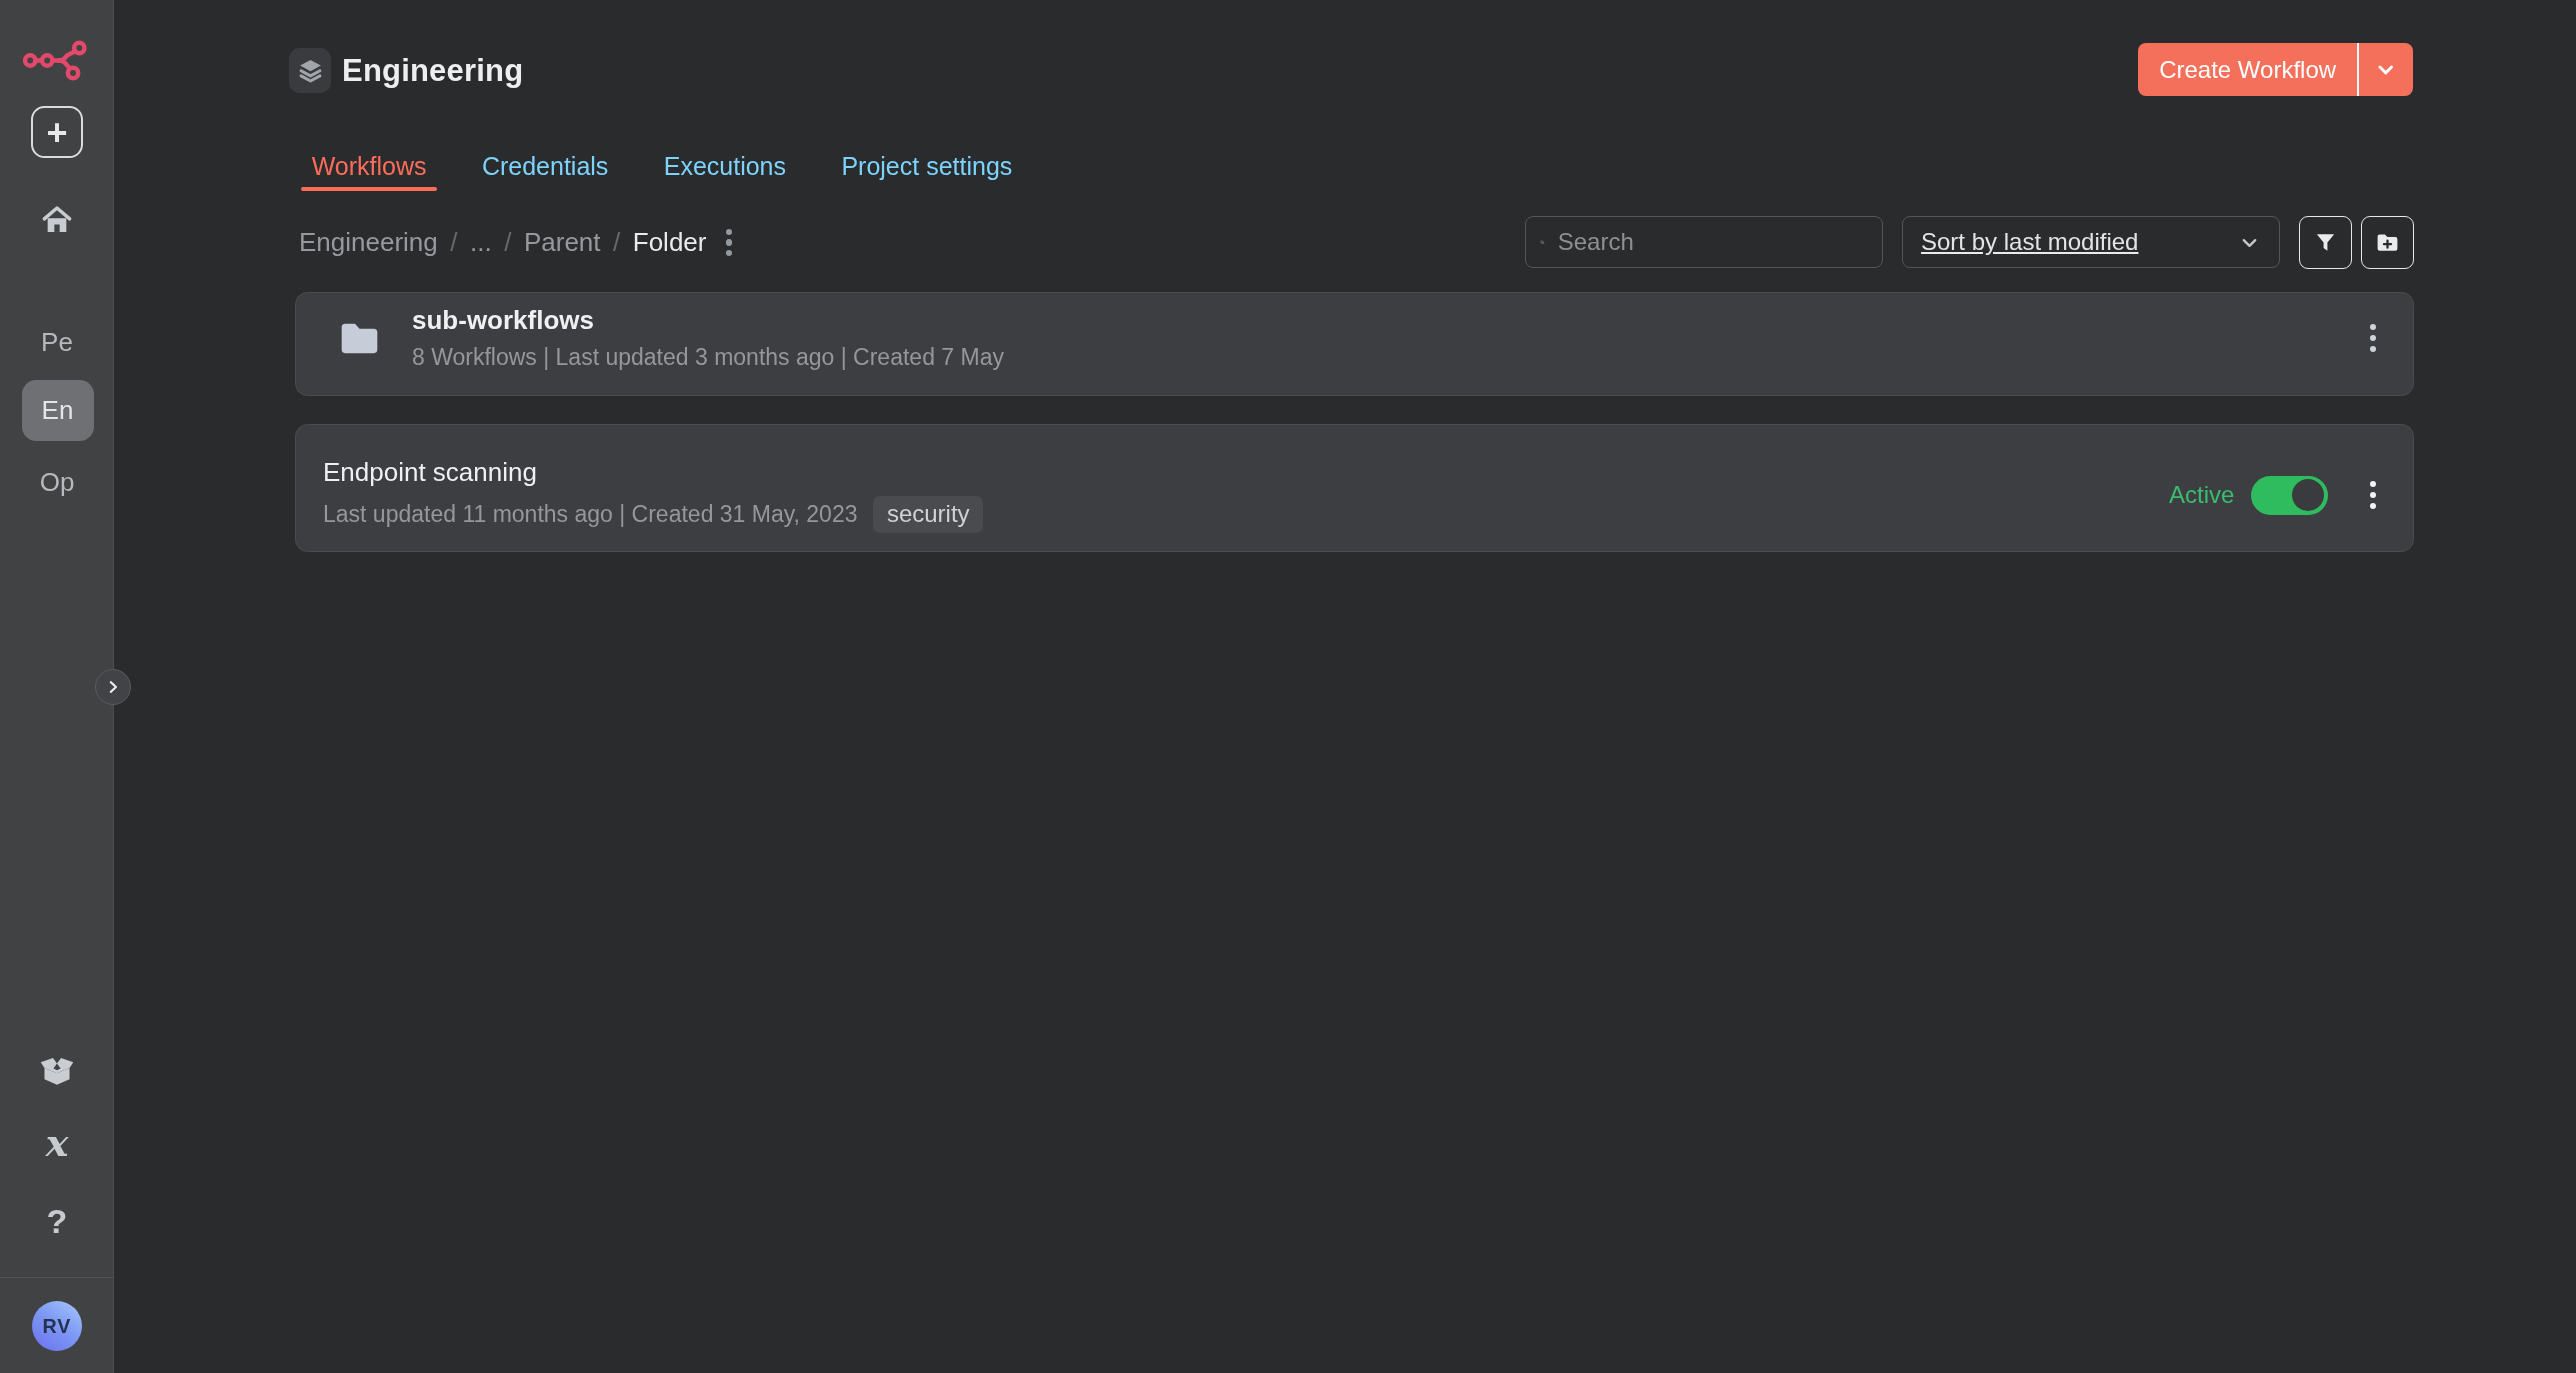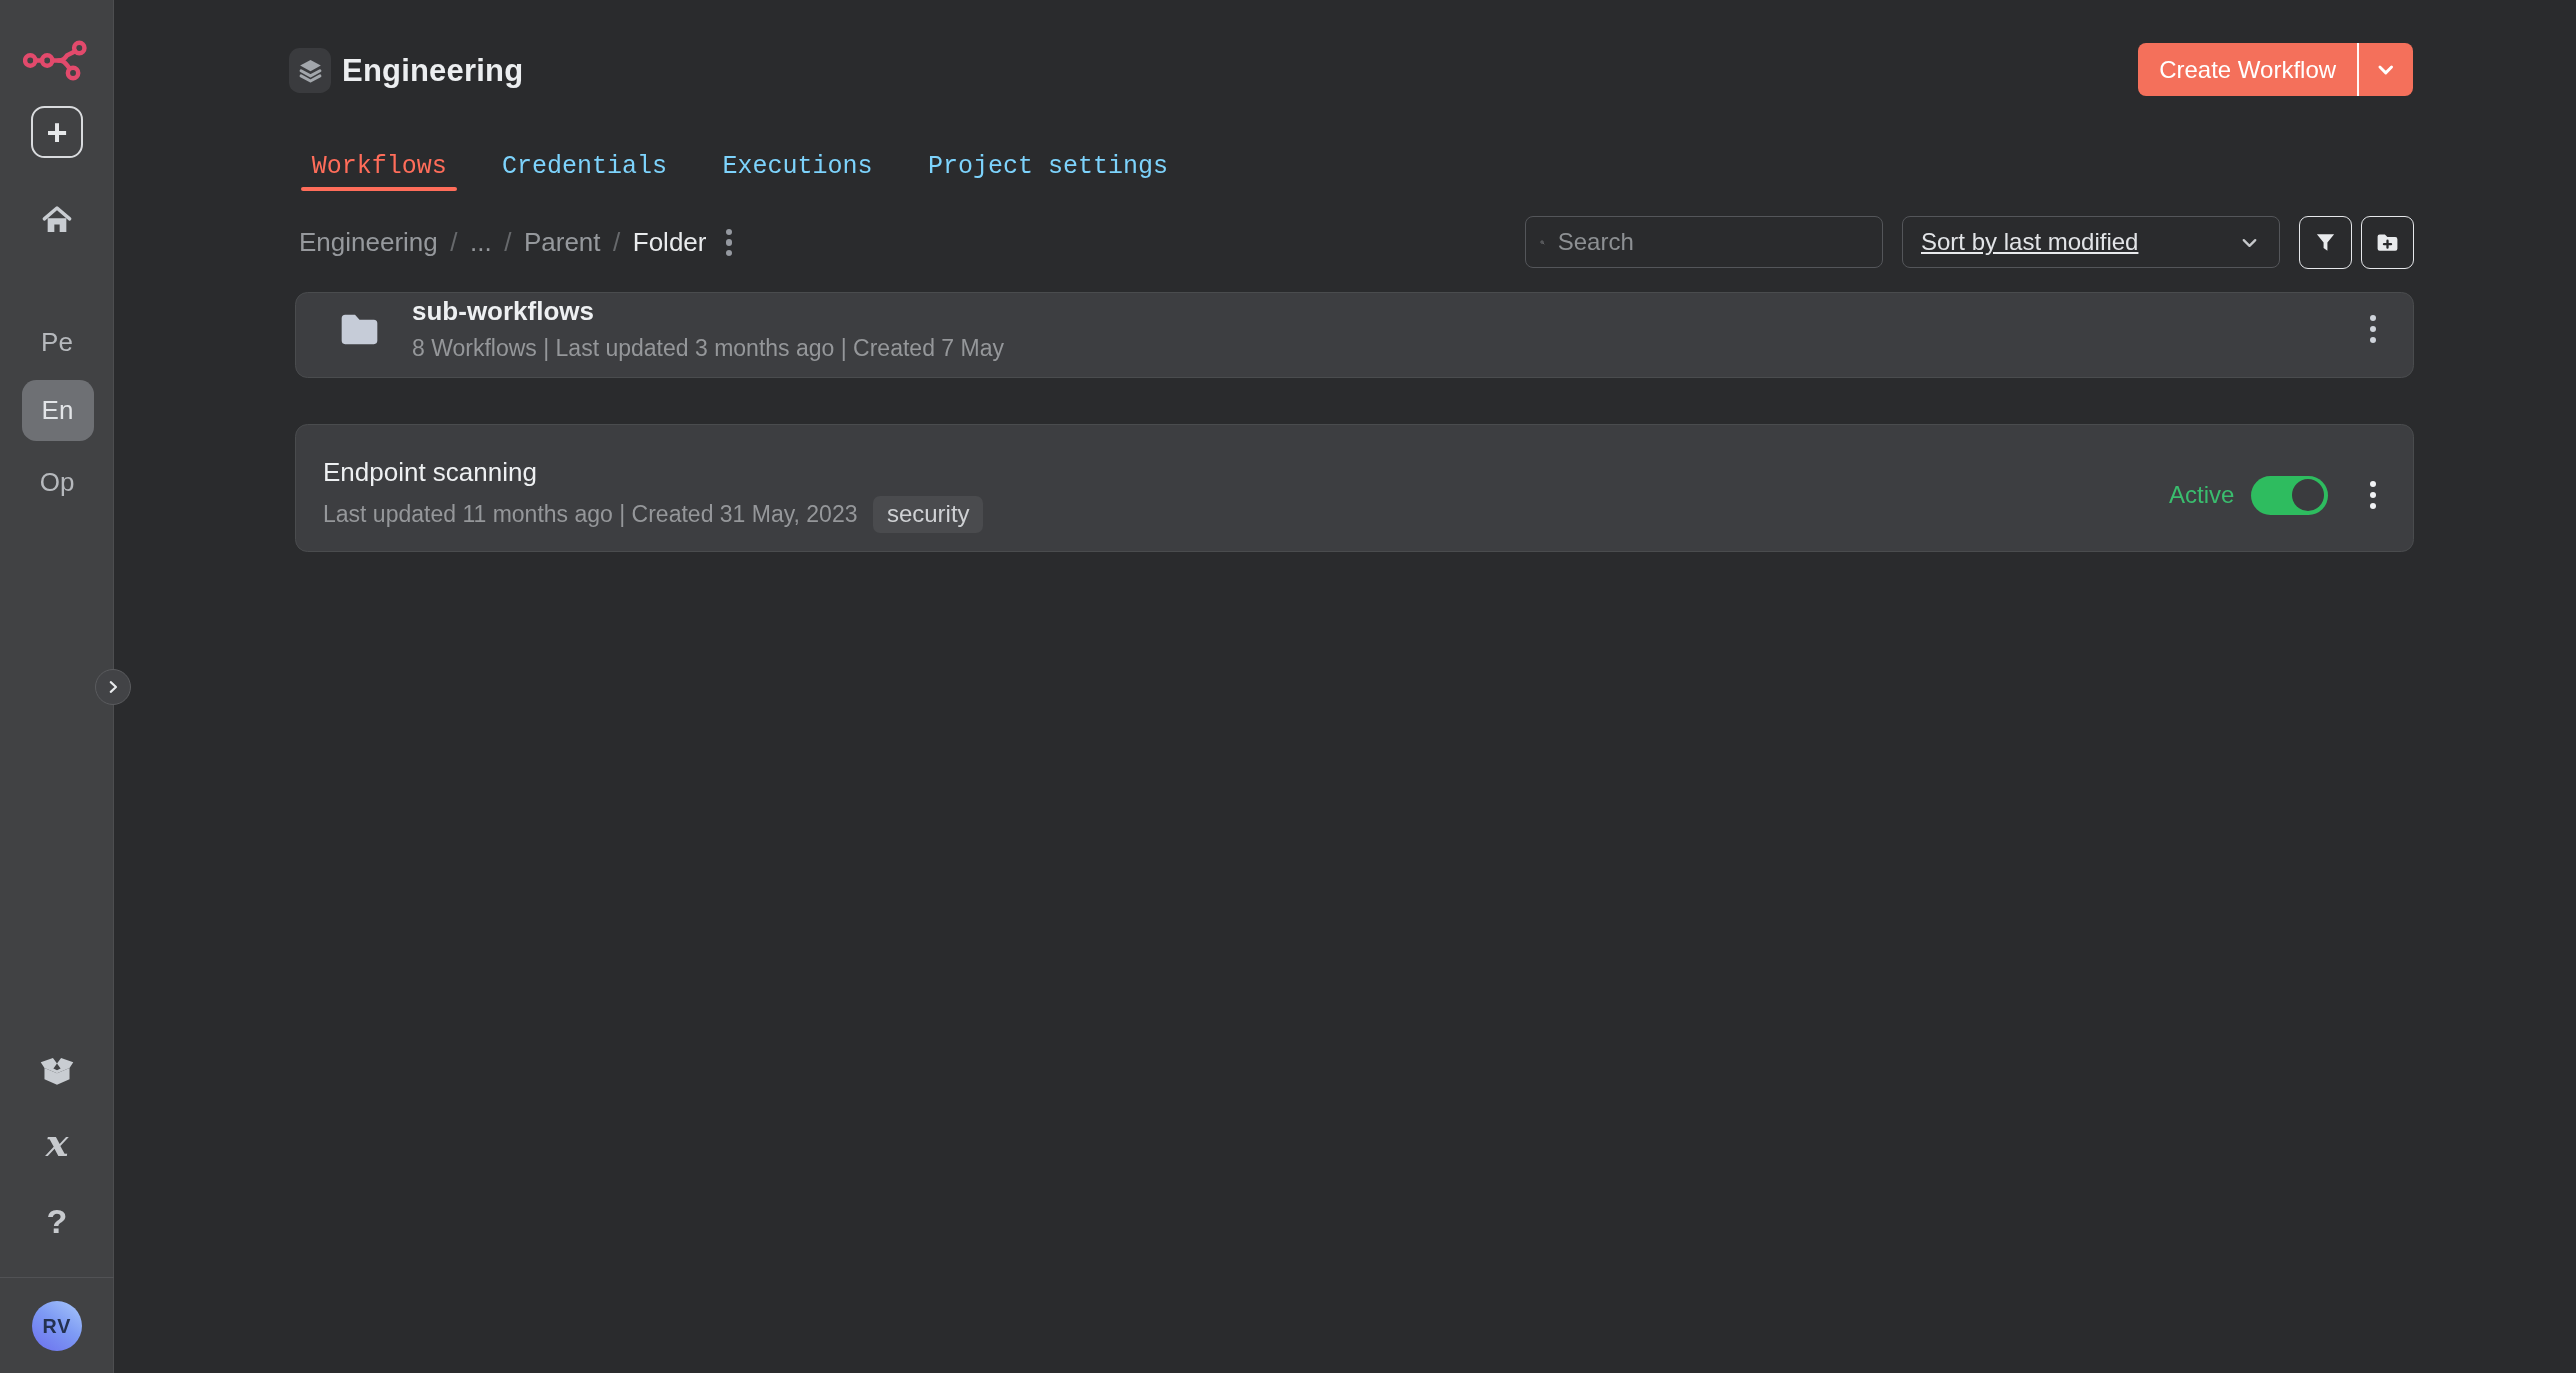--- a/index.html
+++ b/index.html
@@ -72,21 +72,21 @@
     color: #fff; cursor: pointer; border: none;
   }
   .create-btn .label {
     flex: 1; display: flex; align-items: center; justify-content: center;
     font-size: 24px; font-weight: 500;
   }
   .create-btn .split { width: 1.8px; background: rgba(255,255,255,.95); margin: 0; }
   .create-btn .caret { width: 54px; display: flex; align-items: center; justify-content: center; }
 
   
-  .tabs { position: absolute; left: 301px; top: 141px; display: flex; gap: 34px; height: 50px; align-items: center; font-family: Liberation Mono, monospace; }
+  .tabs { position: absolute; left: 301px; top: 141px; display: flex; gap: 34px; height: 50px; align-items: center; }
   .tab { position: relative; font-size: 25px; color: #7dd3fc; padding: 0 10.7px; height: 50px;
          display: flex; align-items: center; cursor: pointer; }
   .tab.active { color: #ff6d5a; }
   .tab.active::after {
     content: ""; position: absolute; left: 0; right: 0; bottom: 0; height: 4.5px;
     background: #ff6d5a; border-radius: 2.7px;
   }
 
   
   .crumbs { position: absolute; left: 299px; top: 222px; height: 41px; display: flex; align-items: center; gap: 12.5px; }
@@ -123,21 +123,21 @@
   }
   .filter-btn { left: 2299px; }
   .newfolder-btn { left: 2361px; }
 
   
   .card {
     position: absolute; left: 295px; width: 2119px;
     background: #3d3e41; border: 0.9px solid #4a4c4e; border-radius: 12.5px;
     display: flex; align-items: center; cursor: pointer;
   }
-  .card-folder { top: 292px; height: 86px; padding: 0 30px 12px 43px; }
+  .card-folder { top: 292px; height: 104px; padding: 0 30px 12px 43px; }
   .card-workflow { top: 424px; height: 128px; padding: 14px 30px 0 27px; }
   .folder-glyph { width: 41px; height: 36px; margin-right: 32px; flex: none; }
   .card-text { flex: 1; display: flex; flex-direction: column; gap: 8px; }
   .card-title { font-size: 26px; font-weight: 700; color: #eef0f2; }
   .card-workflow .card-title { font-weight: 500; }
   .meta-row { display: flex; align-items: center; gap: 16px; }
   .card-meta { font-size: 23px; color: #95979a; }
   .tag-pill {
     background: #4a4b4e; border-radius: 7.2px; padding: 3.6px 13.4px 5.4px;
     font-size: 24px; color: #cfd1d4;

